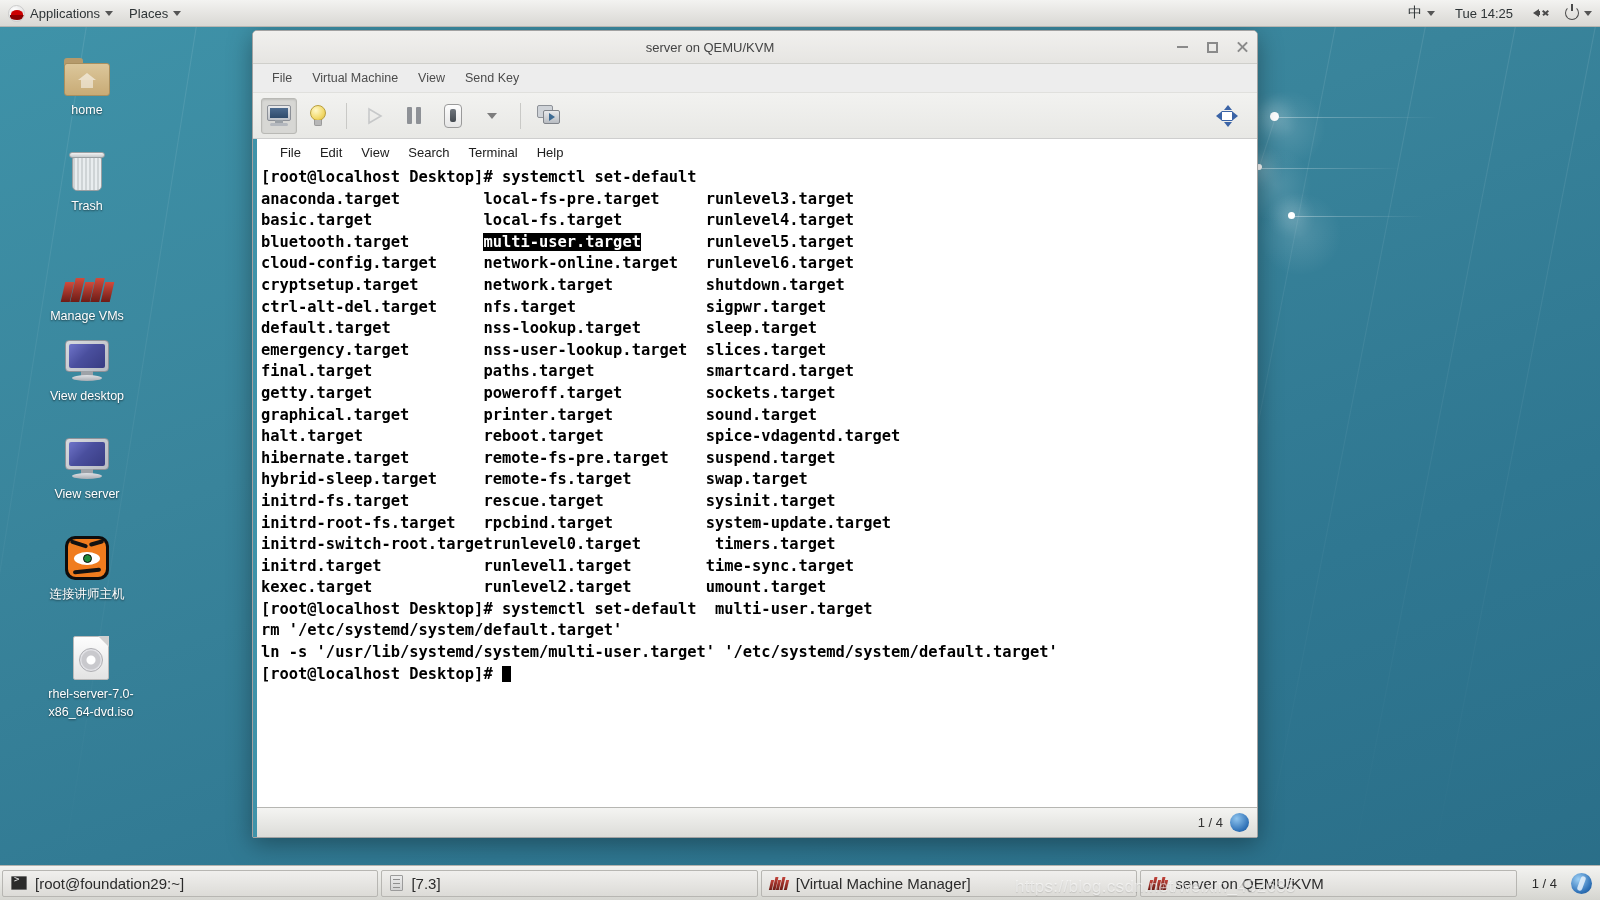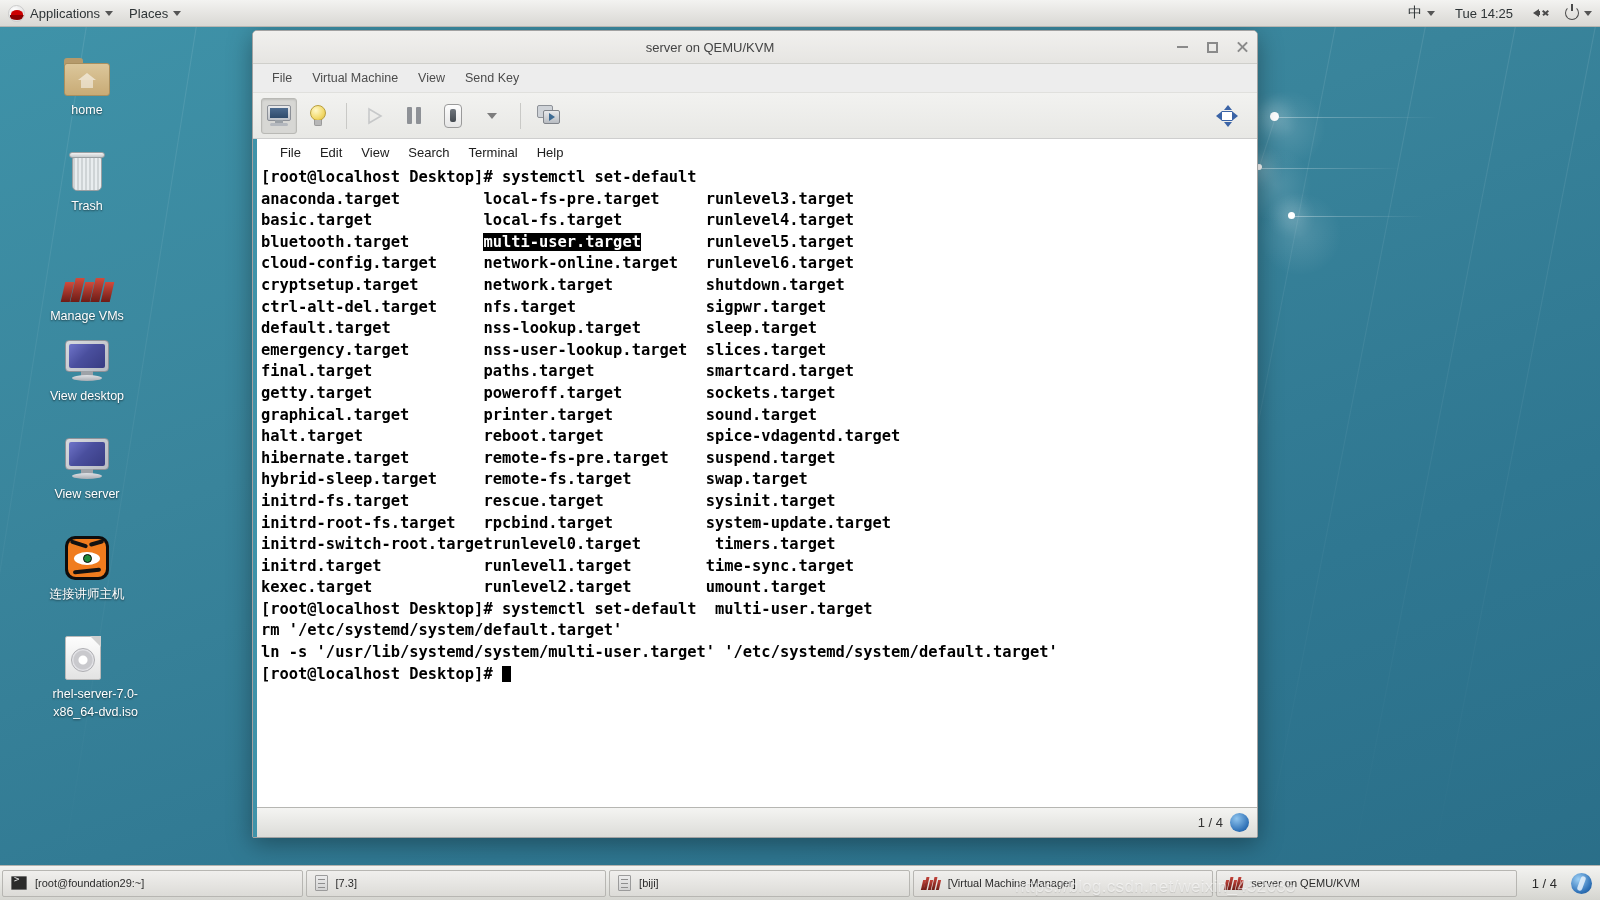--- a/index.html
+++ b/index.html
@@ -208,21 +208,21 @@
     background:radial-gradient(circle at 35% 30%,#8fc4ee,#2d6fb5 70%,#1b4f86 100%); }
 
   
   #taskbar {
     position:absolute; left:0; bottom:0; width:1600px; height:35px; z-index:45;
     background:linear-gradient(to bottom,#f3f3f1 0%,#e4e4e0 55%,#d5d5d0 100%);
     border-top:1px solid #b3b3ae; display:flex; align-items:center; padding:0 2px; gap:3px;
   }
   .tb-item { display:flex; align-items:center; gap:8px; height:27px; padding:0 8px; flex:1 1 0; min-width:0;
     background:linear-gradient(to bottom,#f0efed,#dcdbd7); border:1px solid #b7b6b2; border-radius:2px;
-    font-size:11px; color:#2b2b2b; cursor:pointer; overflow:hidden; white-space:nowrap; }
+    font-size:15px; color:#2b2b2b; cursor:pointer; overflow:hidden; white-space:nowrap; }
   .tb-item .tlabel { overflow:hidden; text-overflow:ellipsis; }
   .ti { flex:0 0 auto; }
   .ti-term { width:16px;height:14px;background:#2b2b2b;border:1px solid #6f6f6f;border-radius:1px;position:relative; }
   .ti-term::after { content:">";position:absolute;left:2px;top:-3px;color:#eee;font-size:9px;font-family:"DejaVu Sans Mono",monospace; }
   .ti-note { width:15px;height:16px;background:#fafafa;border:1px solid #9b9b9b;border-radius:1px;position:relative; }
   .ti-note::before { content:"";position:absolute;left:2px;top:3px;width:9px;height:1px;background:#b0b0b0;
     box-shadow:0 3px 0 #b0b0b0, 0 6px 0 #b0b0b0; }
   .ti-note::after { content:"";position:absolute;right:-3px;bottom:-1px;width:9px;height:3px;background:#d9534f;
     transform:rotate(-42deg);border-radius:1px; }
   .ti-file { width:13px;height:16px;background:linear-gradient(to bottom,#ececec,#d3d3d3);border:1px solid #9b9b9b;border-radius:1px;position:relative; }
@@ -374,21 +374,21 @@
         <div class="s1"></div>
         <div class="s2"></div>
         <div class="s3"></div>
       <div class="eye"></div>
         <div class="pupil"></div>
       </div>
   </div>
   <div class="lbl">连接讲师主机</div>
 </div>
 
-<div class="dicon" style="left:28px;top:628px;text-align:right;">
+<div class="dicon" style="left:36px;top:628px;">
   <div class="glyph">
     <div class="ico-iso">
         <div class="sheet"></div>
         <div class="fold"></div>
         <div class="disc"></div>
       </div>
   </div>
   <div class="lbl">rhel-server-7.0-x86_64-dvd.iso</div>
 </div>
 
@@ -519,24 +519,20 @@
 <div id="taskbar">
   <div class="tb-item">
     <span class="ti ti-term"></span>
     <span class="tlabel">[root@foundation29:~]</span>
   </div>
   <div class="tb-item">
     <span class="ti ti-file"></span>
     <span class="tlabel">[7.3]</span>
   </div>
   <div class="tb-item">
-    <span class="ti ti-file"></span>
-    <span class="tlabel">[biji]</span>
-  </div>
-  <div class="tb-item">
     <span class="ti ti-vmm">
         <i></i>
         <i></i>
         <i></i>
         <i></i>
         <i></i>
       </span>
     <span class="tlabel">[Virtual Machine Manager]</span>
   </div>
   <div class="tb-item">

